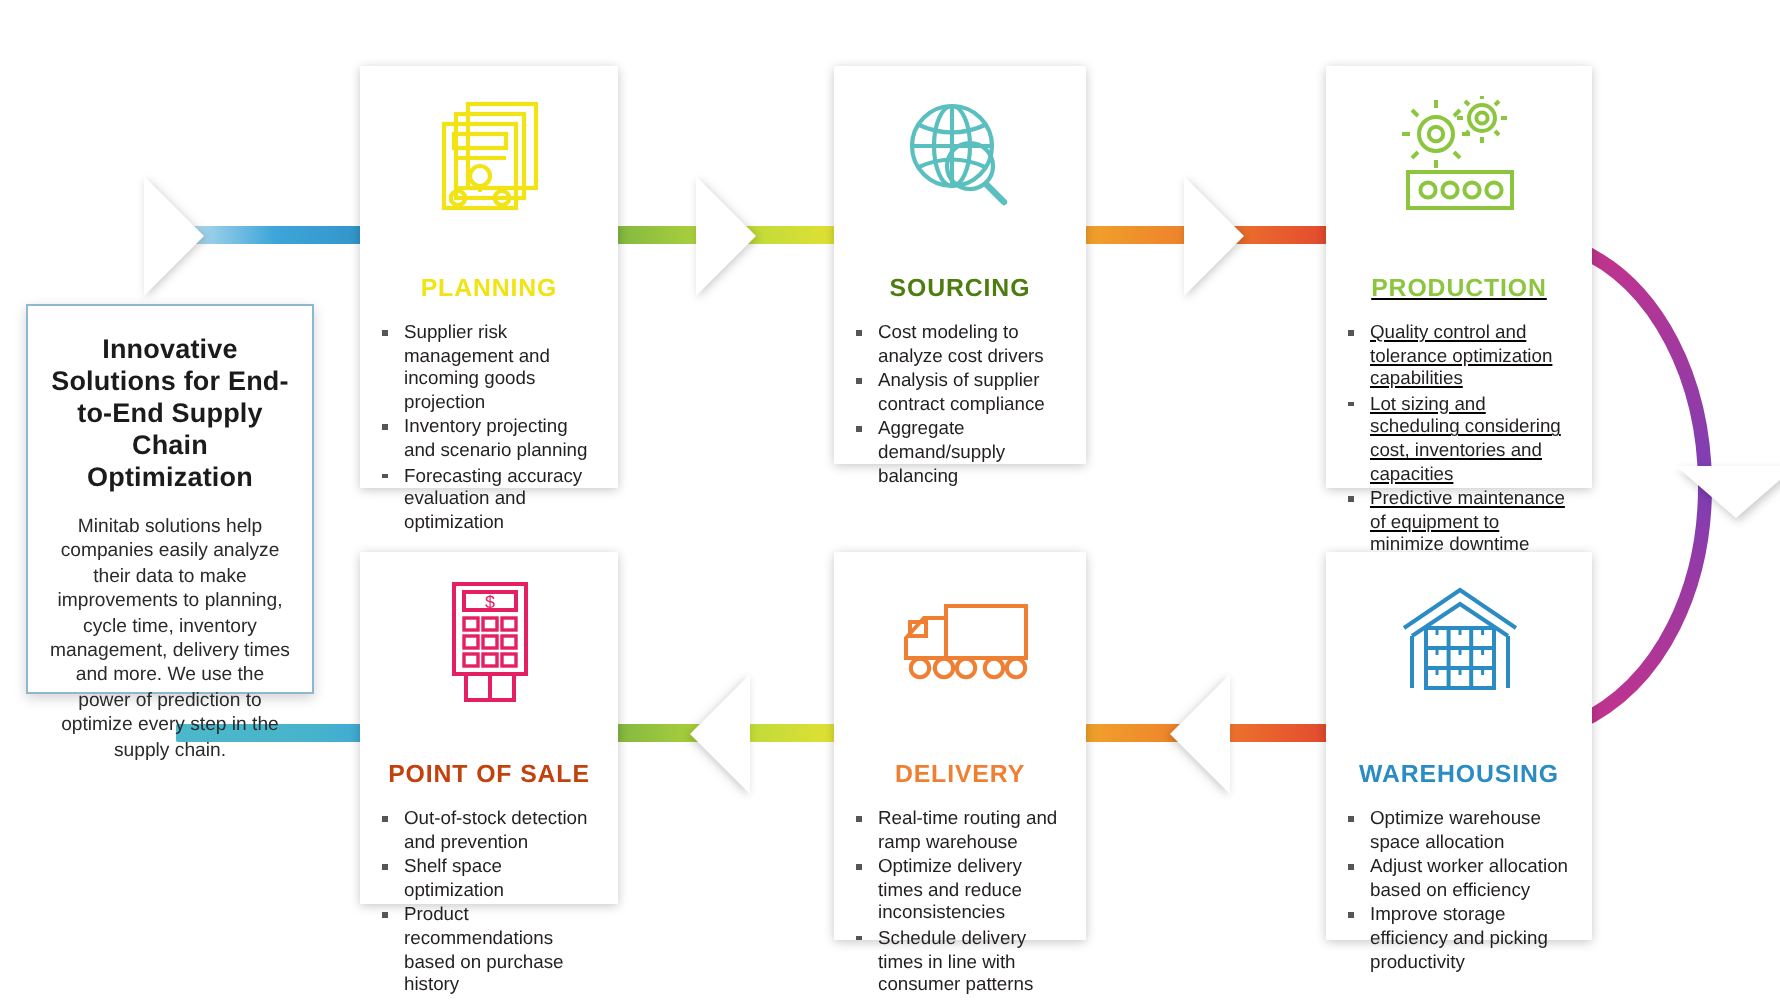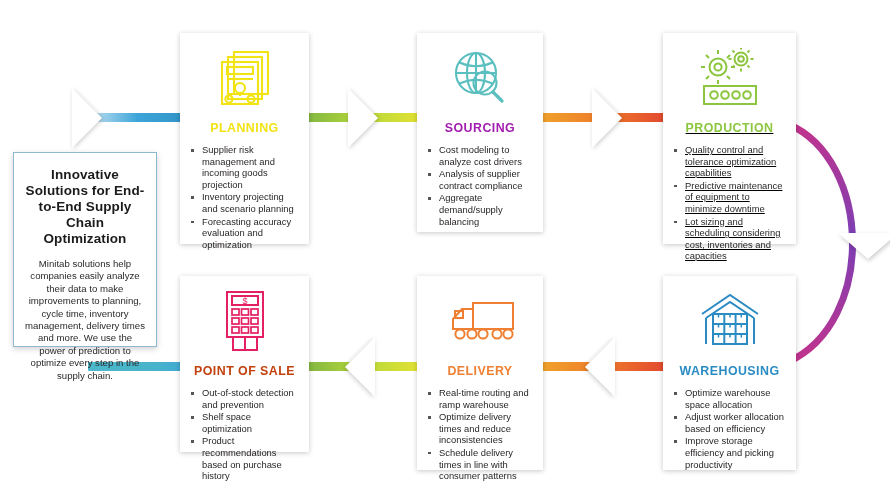--- a/index.html
+++ b/index.html
@@ -57,21 +57,21 @@
     line-height:16px;letter-spacing:.1px;
   }
   .intro-body{
     margin-top:11px;
     font-size:9.6px;color:#2a2a2a;line-height:12.4px;
   }
 
   .icon-wrap{width:100%;height:78px;display:flex;align-items:center;justify-content:center;margin-top:6px;}
   .card-title{
     text-align:center;font-weight:bold;font-size:12.4px;
-    letter-spacing:.45px;margin-top:4px;
+    letter-spacing:.45px;margin-top:20px;
   }
   ul.bullets{
     margin:9px 0 0 0;padding:0 9px 0 22px;list-style:none;
   }
   ul.bullets li{
     position:relative;
     font-size:9.4px;line-height:11.6px;color:#231f20;
     margin-bottom:1px;
   }
   ul.bullets li:before{
@@ -149,21 +149,21 @@
           <circle cx="27" cy="24" r="20"></circle>
           <ellipse cx="27" cy="24" rx="9" ry="20"></ellipse>
           <line x1="7" y1="24" x2="47" y2="24"></line>
           <line x1="27" y1="4" x2="27" y2="44"></line>
           <path d="M10.5 13.5 Q27 21 43.5 13.5 M10.5 34.5 Q27 27 43.5 34.5"></path>
           <circle cx="36" cy="34" r="11.5"></circle>
           <line x1="44" y1="43" x2="53" y2="52" stroke-width="3.2" stroke-linecap="round"></line>
         </g>
       </svg>
     </div>
-    <div class="card-title" style="color:#a21caf;">SOURCING</div>
+    <div class="card-title" style="color:#4d7c0f;">SOURCING</div>
     <ul class="bullets">
       <li>Cost modeling to analyze cost drivers</li>
       <li>Analysis of supplier contract compliance</li>
       <li>Aggregate demand/supply balancing</li>
     </ul>
   </div>
 
   <div class="card" style="left:663px;top:33px;width:133px;height:211px;text-decoration:underline;">
     <div class="icon-wrap">
       <svg width="72" height="60" viewBox="0 0 72 60">
@@ -178,22 +178,22 @@
           <circle cx="20" cy="47" r="3.8"></circle>
           <circle cx="31" cy="47" r="3.8"></circle>
           <circle cx="42" cy="47" r="3.8"></circle>
           <circle cx="53" cy="47" r="3.8"></circle>
         </g>
       </svg>
     </div>
     <div class="card-title" style="color:#8cc63e;">PRODUCTION</div>
     <ul class="bullets">
       <li>Quality control and tolerance optimization capabilities</li>
+      <li>Lot sizing and scheduling considering cost, inventories and capacities</li>
       <li>Predictive maintenance of equipment to minimize downtime</li>
-      <li>Lot sizing and scheduling considering cost, inventories and capacities</li>
     </ul>
   </div>
 
   <div class="card" style="left:663px;top:276px;width:133px;height:194px;">
     <div class="icon-wrap">
       <svg width="68" height="58" viewBox="0 0 68 58">
         <g fill="none" stroke="#2b8cc4" stroke-width="2">
           <path d="M6 22 L34 3 L62 22"></path>
           <path d="M10 26 L34 10 L58 26"></path>
           <line x1="10" y1="26" x2="10" y2="52"></line>

